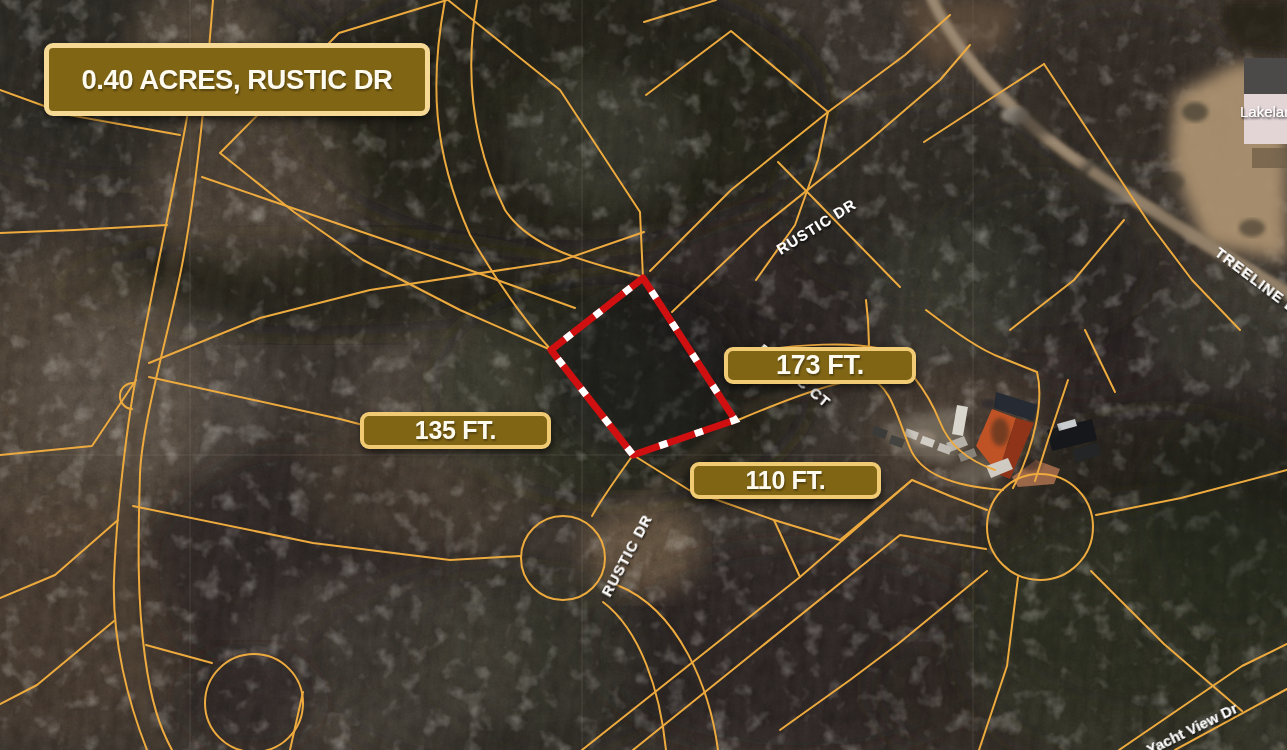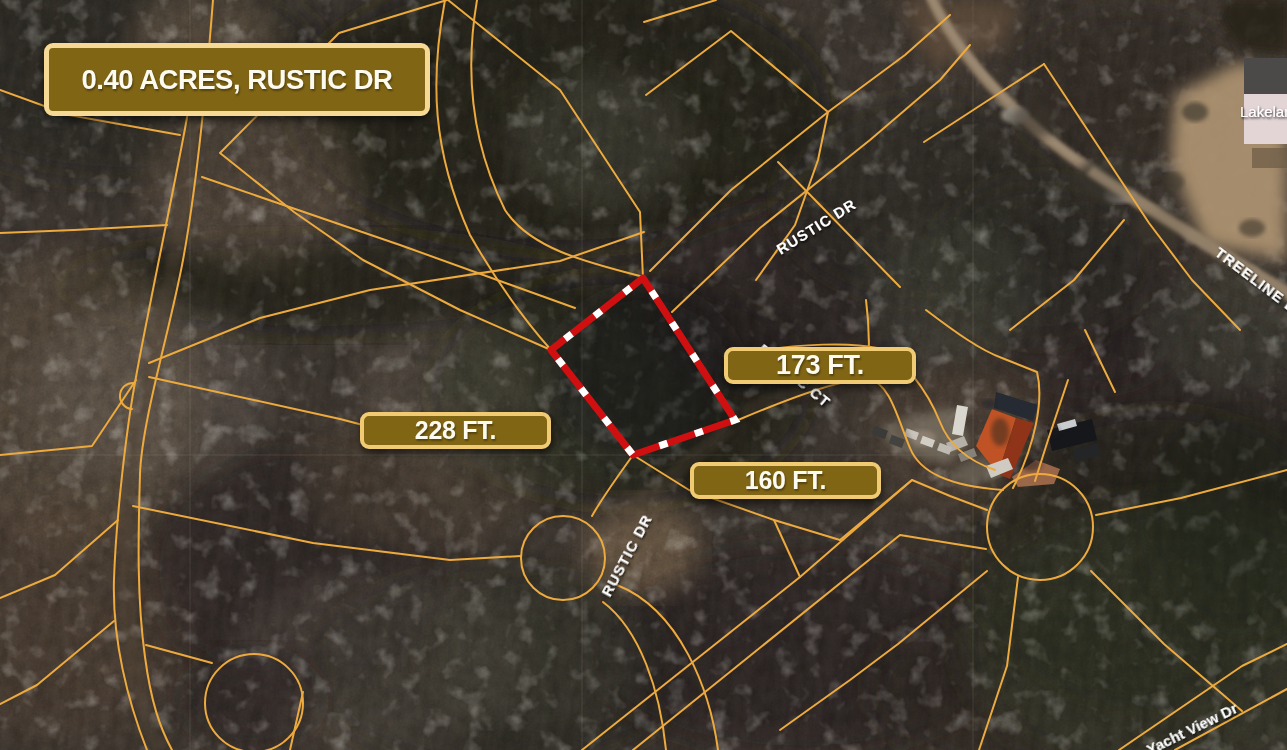--- a/index.html
+++ b/index.html
@@ -275,16 +275,16 @@
   <text x="1240" y="117" font-size="15" font-weight="normal">Lakeland</text>
 </g>
 </svg>
 
 
 <div class="lbl" style="left:44px;top:43px;width:386px;height:73px;font-size:27.5px;letter-spacing:-0.5px;border-width:5px;border-color:#f5d995;">0.40 ACRES, RUSTIC DR</div>
 
 
 <div class="lbl" style="left:724px;top:314px;width:192px;height:37px;font-size:27px;letter-spacing:-0.3px;margin-top:33px;">173 FT.</div>
 
-<div class="lbl" style="left:360px;top:412px;width:191px;height:37px;font-size:25px;letter-spacing:-0.3px;">228 FT.</div>
-
-<div class="lbl" style="left:690px;top:462px;width:191px;height:37px;font-size:25px;letter-spacing:-0.3px;">160 FT.</div>
+<div class="lbl" style="left:360px;top:412px;width:191px;height:37px;font-size:25px;letter-spacing:-0.3px;">135 FT.</div>
+
+<div class="lbl" style="left:690px;top:462px;width:191px;height:37px;font-size:25px;letter-spacing:-0.3px;">110 FT.</div>
 </div>
 
 </body></html>

